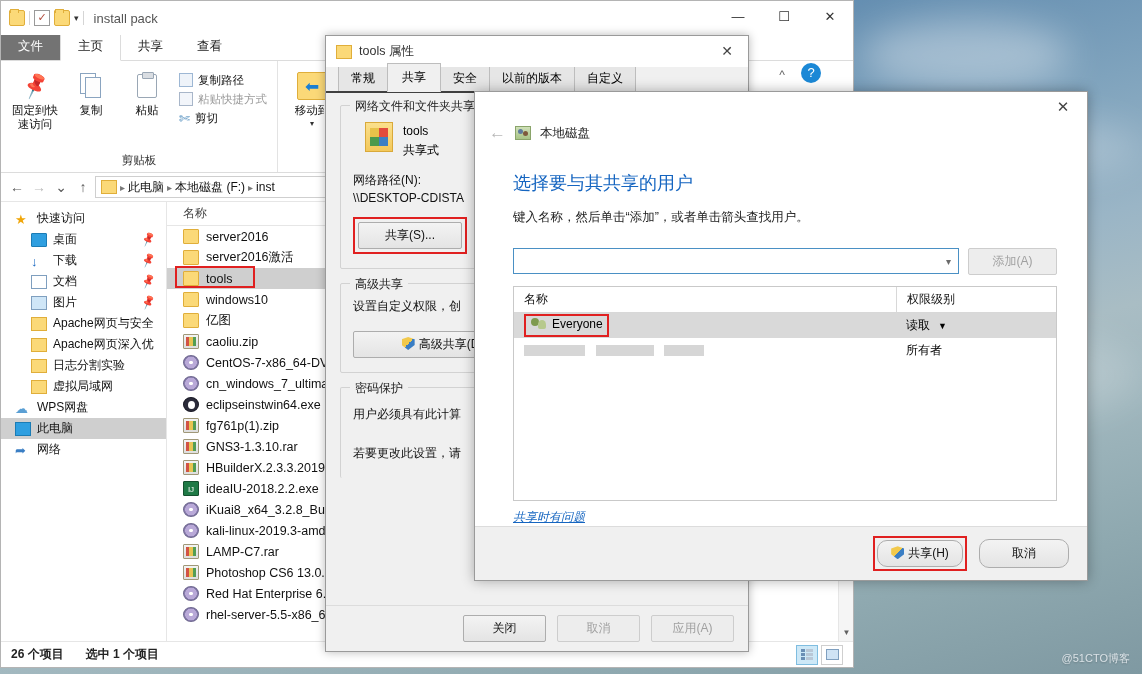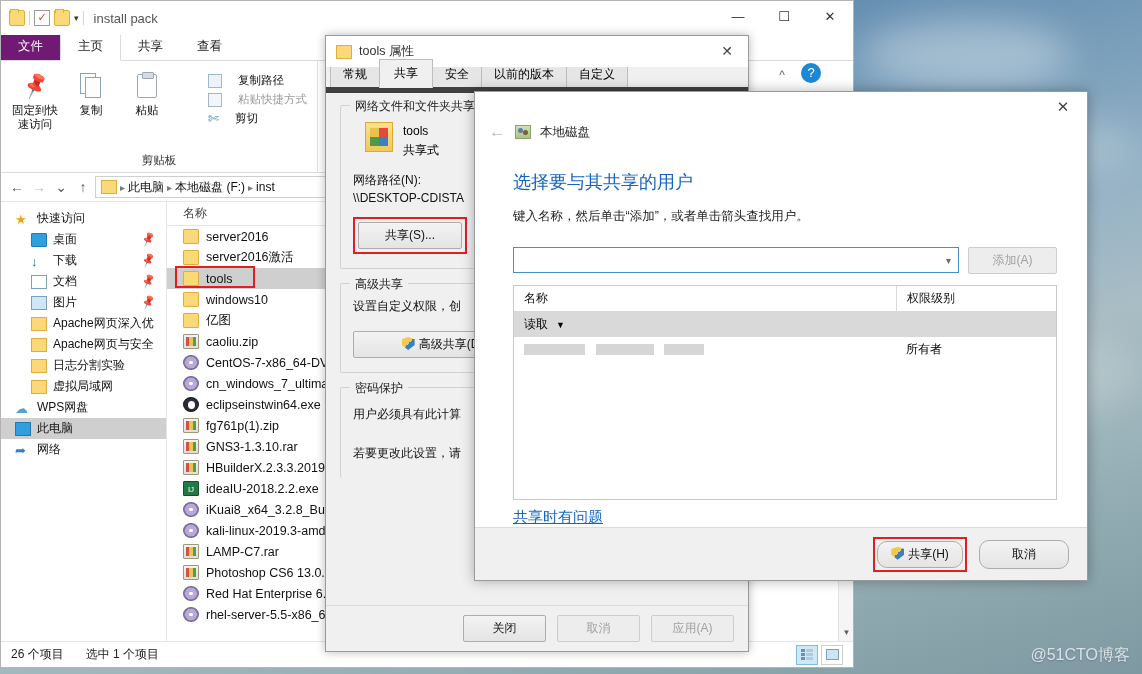--- a/index.html
+++ b/index.html
@@ -26,31 +26,31 @@
   .folder-ic:before { content:""; position:absolute; left:0; top:-2px; width:7px; height:3px; background:#fbd978; border:1px solid #e0ae3a; border-bottom:none; border-radius:1px 1px 0 0;}
   .chk-ic { border:1px solid #9a9a9a; background:#fff; font-size:11px; line-height:13px; text-align:center; color:#b04a3a; }
   .sep-v { width:1px; height:14px; background:#d5d5d5; }
   .dropdown-caret { font-size:9px; color:#333; line-height:16px; }
   .ex-title { margin-left:10px; color:#555; font-size:13px; }
   .wincaps { position:absolute; right:0; top:0; display:flex; }
   .wincaps div { width:46px; height:30px; display:flex; align-items:center; justify-content:center; color:#333; font-size:13px; }
 
   .ex-tabs { height:26px; display:flex; align-items:flex-end; background:#fff; border-bottom:1px solid #dcdcdc; }
   .ex-tabs .tab { padding:4px 17px 5px; font-size:12.5px; color:#222; }
-  .ex-tabs .tab.file { background:#701a75; color:#fff; font-weight:normal; padding:5px 17px 5px; }
+  .ex-tabs .tab.file { background:#737373; color:#fff; font-weight:normal; padding:5px 17px 5px; }
   .ex-tabs .tab.active { background:#fff; border:1px solid #dcdcdc; border-bottom:1px solid #fff; margin-bottom:-1px; }
 
   .ribbon { height:112px; background:#fff; border-bottom:1px solid #dcdcdc; position:relative; display:flex; }
   .rgroup { display:flex; flex-direction:column; height:100%; border-right:1px solid #e3e3e3; padding:4px 6px 0; }
   .rgroup .gl { text-align:center; font-size:11.5px; color:#333; margin-top:auto; padding-bottom:4px; }
   .rrow { display:flex; align-items:flex-start; }
   .bigbtn { width:56px; text-align:center; font-size:11.5px; color:#111; line-height:14px; padding-top:4px; }
   .bigbtn .gi { height:34px; display:flex; align-items:center; justify-content:center; }
   .smallcol { display:flex; flex-direction:column; justify-content:flex-start; padding-top:6px; }
-  .smallbtn { display:flex; align-items:flex-end; gap:16px; font-size:11.5px; color:#111; padding:2px 4px;margin-left:29px; }
+  .smallbtn { display:flex; align-items:flex-start; gap:5px; font-size:11.5px; color:#111; padding:2px 4px; }
   .smallbtn.dim { color:#9b9b9b; }
 
   
   .pin-ic { font-size:20px; color:#6b6b6b; transform:rotate(-20deg); }
   .copy-ic { width:22px; height:26px; position:relative; }
   .copy-ic i { position:absolute; width:16px; height:21px; background:#fff; border:1.3px solid #8aa4c0; }
   .copy-ic i:nth-child(1){ left:0; top:0; }
   .copy-ic i:nth-child(2){ left:5px; top:4px; background:#fdfdfd; }
   .paste-ic { width:20px; height:24px; background:#fff; border:1.4px solid #9aa7b5; border-radius:2px; position:relative; }
   .paste-ic:before{ content:""; position:absolute; left:4px; top:-3px; width:10px; height:5px; background:#d9dde2; border:1.2px solid #9aa7b5; border-radius:1px; }
@@ -98,39 +98,39 @@
      opacity:.95; }
   .fic.iso { border-radius:50%; background:radial-gradient(circle at 50% 50%,#fff 0 18%,#b9a9d8 20% 60%,#8b7fb0 62% 100%); border:1px solid #6f6890; }
   .fic.eclipse { border-radius:50%; background:#2b2b3a; border:1px solid #1b1b26; }
   .fic.eclipse:before { content:""; position:absolute; left:4px; top:3px; width:7px; height:8px; border-radius:50%; background:#fff; }
   .fic.exe { background:#1f7a46; border:1px solid #14502e; }
   .fic.exe:before { content:"IJ"; position:absolute; inset:0; color:#fff; font-size:8px; line-height:15px; text-align:center; font-family:"Liberation Sans",sans-serif; }
   .fp-scroll { position:absolute; right:0; top:0; width:15px; height:100%; background:#f5f5f5; border-left:1px solid #e6e6e6; }
   .fp-scroll .thumb { position:absolute; left:2px; top:18px; width:11px; height:170px; background:#cdcdcd; }
   .fp-scroll .ar { position:absolute; left:0; width:15px; height:16px; text-align:center; font-size:8px; color:#606060; line-height:16px; }
 
-  .statusbar { height:26px; border-top:1px solid #e6e6e6; display:flex; align-items:center; padding:0 10px; font-size:12px; color:#222; gap:22px; background:#fff; }
+  .statusbar { height:26px; border-top:1px solid #e6e6e6; display:flex; align-items:center; padding:0 10px; font-size:12px; color:#222; gap:22px; background:#fff;font-weight:bold; }
   .viewtoggles { margin-left:auto; display:flex; gap:3px; }
   .vt { width:22px; height:20px; border:1px solid #cfcfcf; display:flex; align-items:center; justify-content:center; }
   .vt.active { background:#cde8f7; border-color:#7fbde0; }
   .vt .det { width:13px; height:11px; display:grid; grid-template-columns:4px 7px; grid-template-rows:repeat(3,3px); gap:1px; }
   .vt .det i { background:#6b8fb5; display:block; }
   .vt .det i:nth-child(even){ background:#b9c7d6; }
   .vt .tile { width:13px; height:11px; background:#cfe3f5; border:1px solid #7f9fbf; }
 
   
   #props {
     position:absolute; left:325px; top:35px; width:424px; height:617px;
     background:#f0f0f0; border:1px solid #9a9a9a; box-shadow:0 0 9px rgba(0,0,0,.28);
     display:flex; flex-direction:column;
   }
   .pr-title { height:31px; background:#fff; display:flex; align-items:center; padding-left:10px; gap:7px; position:relative; }
   .pr-title .t { font-size:12.5px; color:#333; }
   .pr-title .x { position:absolute; right:0; top:0; width:42px; height:30px; display:flex; align-items:center; justify-content:center; color:#444; font-size:14px; }
-  .pr-tabs { display:flex; align-items:flex-end; height:26px; padding-left:4px; background:#f0f0f0; border-bottom:6px solid #404040; }
+  .pr-tabs { display:flex; align-items:flex-end; height:26px; padding-left:12px; background:#f0f0f0; border-bottom:2px solid #404040; }
   .pr-tabs .t { padding:4px 12px 4px; font-size:12px; border:1px solid #bdbdbd; border-bottom:none; background:#e6e6e6; margin-right:-1px; }
   .pr-tabs .t.active { background:#f0f0f0; padding:5px 14px 5px; position:relative; z-index:2; border-bottom:1px solid #f0f0f0; margin-bottom:-1px; }
   .pr-body { flex:1; padding:12px 14px; position:relative; }
   .gbox { border:1px solid #d2d2d2; border-radius:2px; padding:12px 12px 14px; margin-bottom:14px; position:relative; }
   .gbox > .lg { position:absolute; top:-8px; left:9px; background:#f0f0f0; padding:0 5px; font-size:12px; color:#222; }
   .shareitem { display:flex; align-items:flex-start; gap:10px; margin:4px 0 12px 12px; }
   .shareitem .fi { width:28px; height:30px; background:linear-gradient(#fbe08c,#f3c85a); border:1px solid #d9a93a; position:relative; }
   .shareitem .fi:after { content:""; position:absolute; left:4px; top:5px; width:18px; height:18px; background:
       conic-gradient(#e14b3c 0 25%,#3b7fc4 25% 50%,#4c9a4c 50% 75%,#e8c24a 75% 100%); }
   .shareitem .tx { font-size:12px; line-height:19px; }
@@ -168,26 +168,26 @@
   .nd-thead .c1 { flex:1; padding-left:10px; }
   .nd-thead .c2 { width:160px; padding-left:10px; border-left:1px solid #d8d8d8; height:100%; display:flex; align-items:center;text-align:right; }
   .nd-tr { display:flex; height:25px; align-items:center; font-size:12px; }
   .nd-tr.sel { background:#d9d9d9; }
   .nd-tr .c1 { flex:1; padding-left:10px; display:flex; align-items:center; gap:7px; }
   .nd-tr .c2 { width:160px; padding-left:10px; display:flex; align-items:center; gap:8px; }
   .usr-ic { width:16px; height:14px; flex:none; position:relative; }
   .usr-ic:before{ content:""; position:absolute; left:1px; top:1px; width:8px;height:8px;border-radius:50%;background:#7e9a4e;}
   .usr-ic:after{ content:""; position:absolute; right:0; top:3px; width:8px;height:9px;border-radius:50% 50% 2px 2px;background:#b7c98c;}
   .redact { width:180px; height:11px; background:linear-gradient(90deg,#d6d6d6 0 34%,#fff 34% 40%,#d6d6d6 40% 72%,#fff 72% 78%,#d6d6d6 78% 100%); }
-  .nd-link { color:#1565c0; text-decoration:underline; font-size:15px; margin-top:8px; display:inline-block; }
+  .nd-link { color:#1565c0; text-decoration:underline; font-size:12px; margin-top:8px; display:inline-block;font-style:italic; }
   .nd-foot { height:56px; background:#f0f0f0; border-top:1px solid #dcdcdc; display:flex; align-items:center; justify-content:flex-end; gap:12px; padding-right:18px; }
   .nd-foot .btn { width:90px; padding:5px 0;border-radius:10px; }
   .shield { display:inline-block; width:13px; height:13px; margin-right:4px; vertical-align:-2px;
     background:linear-gradient(135deg,#f2c94c 0 50%,#3a7ec4 50% 100%); clip-path:polygon(50% 0,100% 18%,100% 62%,50% 100%,0 62%,0 18%); }
-  .wm { position:absolute; right:12px; bottom:8px; color:#e9eef2; font-size:16px; opacity:.85; text-shadow:0 1px 2px rgba(0,0,0,.25); }
+  .wm { position:absolute; right:12px; bottom:8px; color:#e9eef2; font-size:11px; opacity:.85; text-shadow:0 1px 2px rgba(0,0,0,.25); }
 </style>
 </head>
 <body>
 
 <div class="cloud" style="left:860px;top:20px;width:210px;height:70px;background:rgba(255,255,255,.35);"></div>
 <div class="cloud" style="left:960px;top:120px;width:180px;height:55px;background:rgba(255,255,255,.22);"></div>
 <div class="cloud" style="left:880px;top:330px;width:260px;height:90px;background:rgba(255,255,255,.18);"></div>
 
 <div id="explorer">
 
@@ -319,25 +319,25 @@
           <span>文档</span>
           <span class="pinsm">📌</span>
         </div>
         <div class="nv indent">
           <span class="ic16 ic-pic"></span>
           <span>图片</span>
           <span class="pinsm">📌</span>
         </div>
         <div class="nv indent">
           <span class="ic16 ic-folder"></span>
+          <span>Apache网页与安全</span>
+        </div>
+        <div class="nv indent">
+          <span class="ic16 ic-folder"></span>
           <span>Apache网页深入优</span>
-        </div>
-        <div class="nv indent">
-          <span class="ic16 ic-folder"></span>
-          <span>Apache网页与安全</span>
         </div>
         <div class="nv indent">
           <span class="ic16 ic-folder"></span>
           <span>日志分割实验</span>
         </div>
         <div class="nv indent">
           <span class="ic16 ic-folder"></span>
           <span>虚拟局域网</span>
         </div>
         <div class="nv">
@@ -538,20 +538,28 @@
       </div>
       <div class="btn dis nd-add">添加(A)</div>
     </div>
 
     <div class="nd-table">
       <div class="nd-thead">
         <div class="c1">名称</div>
         <div class="c2">权限级别</div>
       </div>
       <div class="nd-tr sel">
+        <div class="c1">
+          <span class="redbox" style="padding:1px 4px;border-width:2px;">
+            <span style="display:inline-flex;align-items:center;gap:6px;">
+              <span class="usr-ic"></span>
+              <span>Everyone</span>
+            </span>
+          </span>
+        </div>
         <div class="c2">
           <span>读取</span>
           <span style="font-size:9px;">▼</span>
         </div>
       </div>
       <div class="nd-tr">
         <div class="c1">
             <span class="redact"></span>
           </div>
         <div class="c2">

